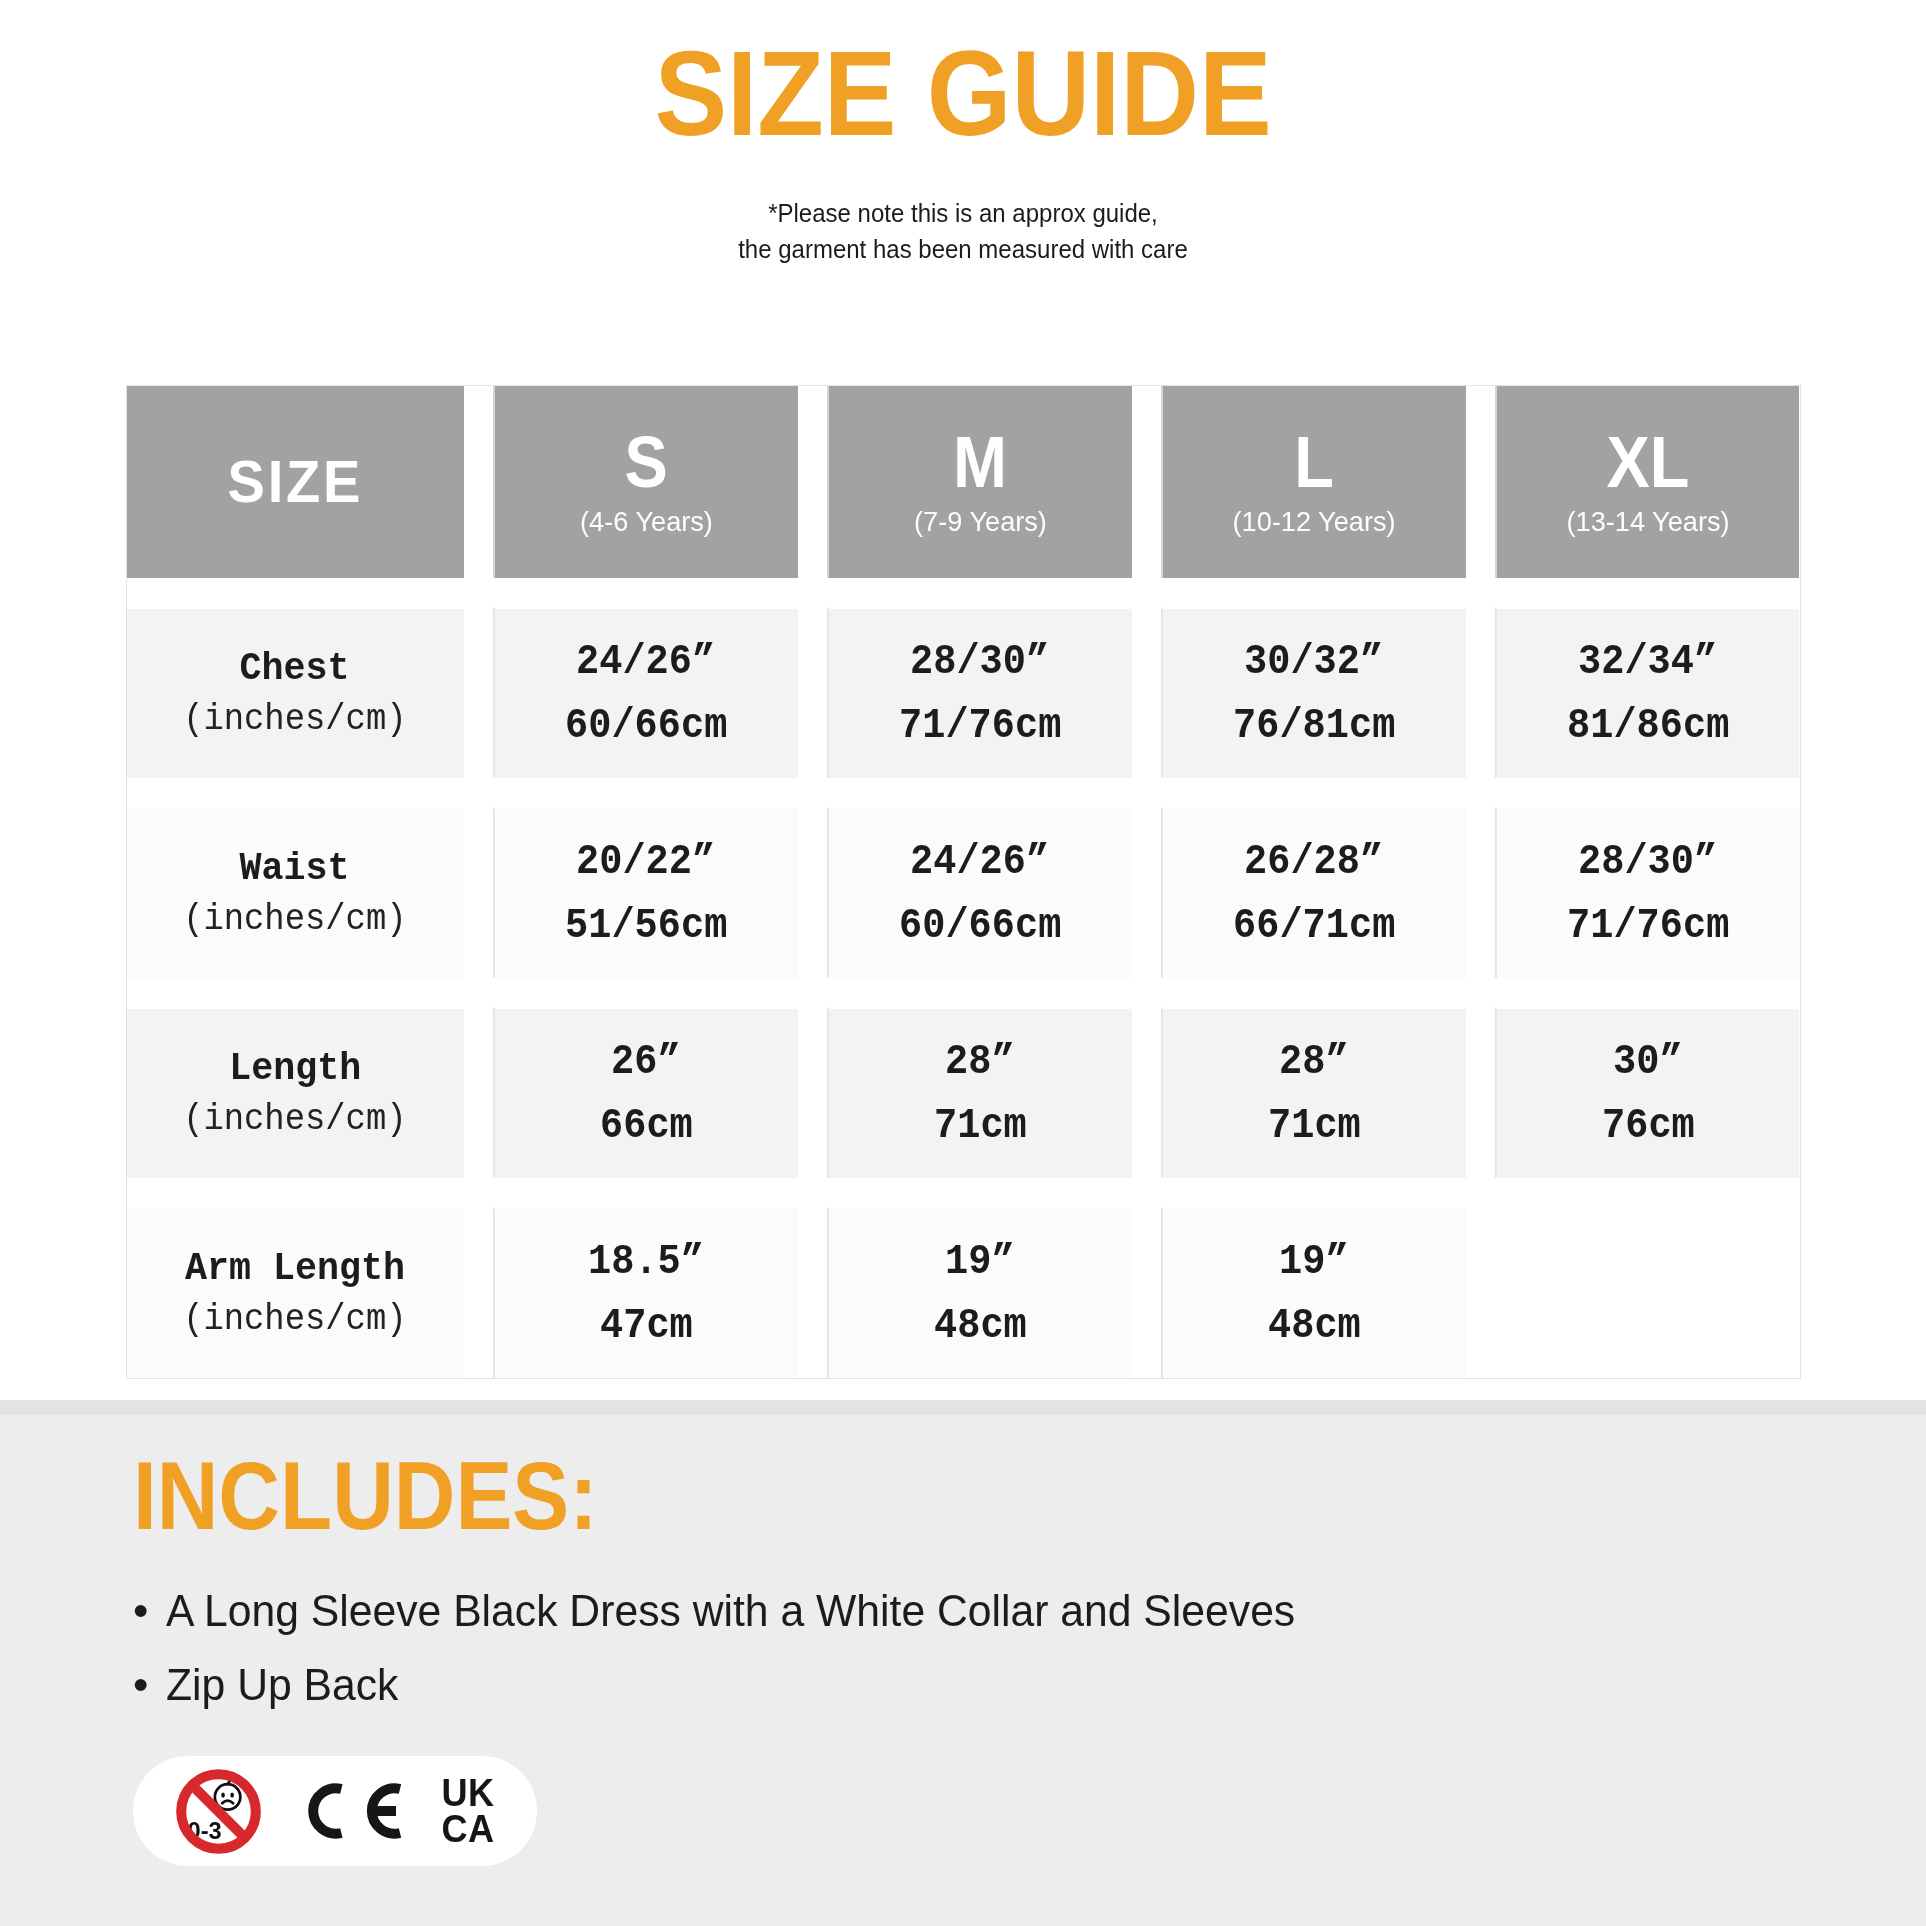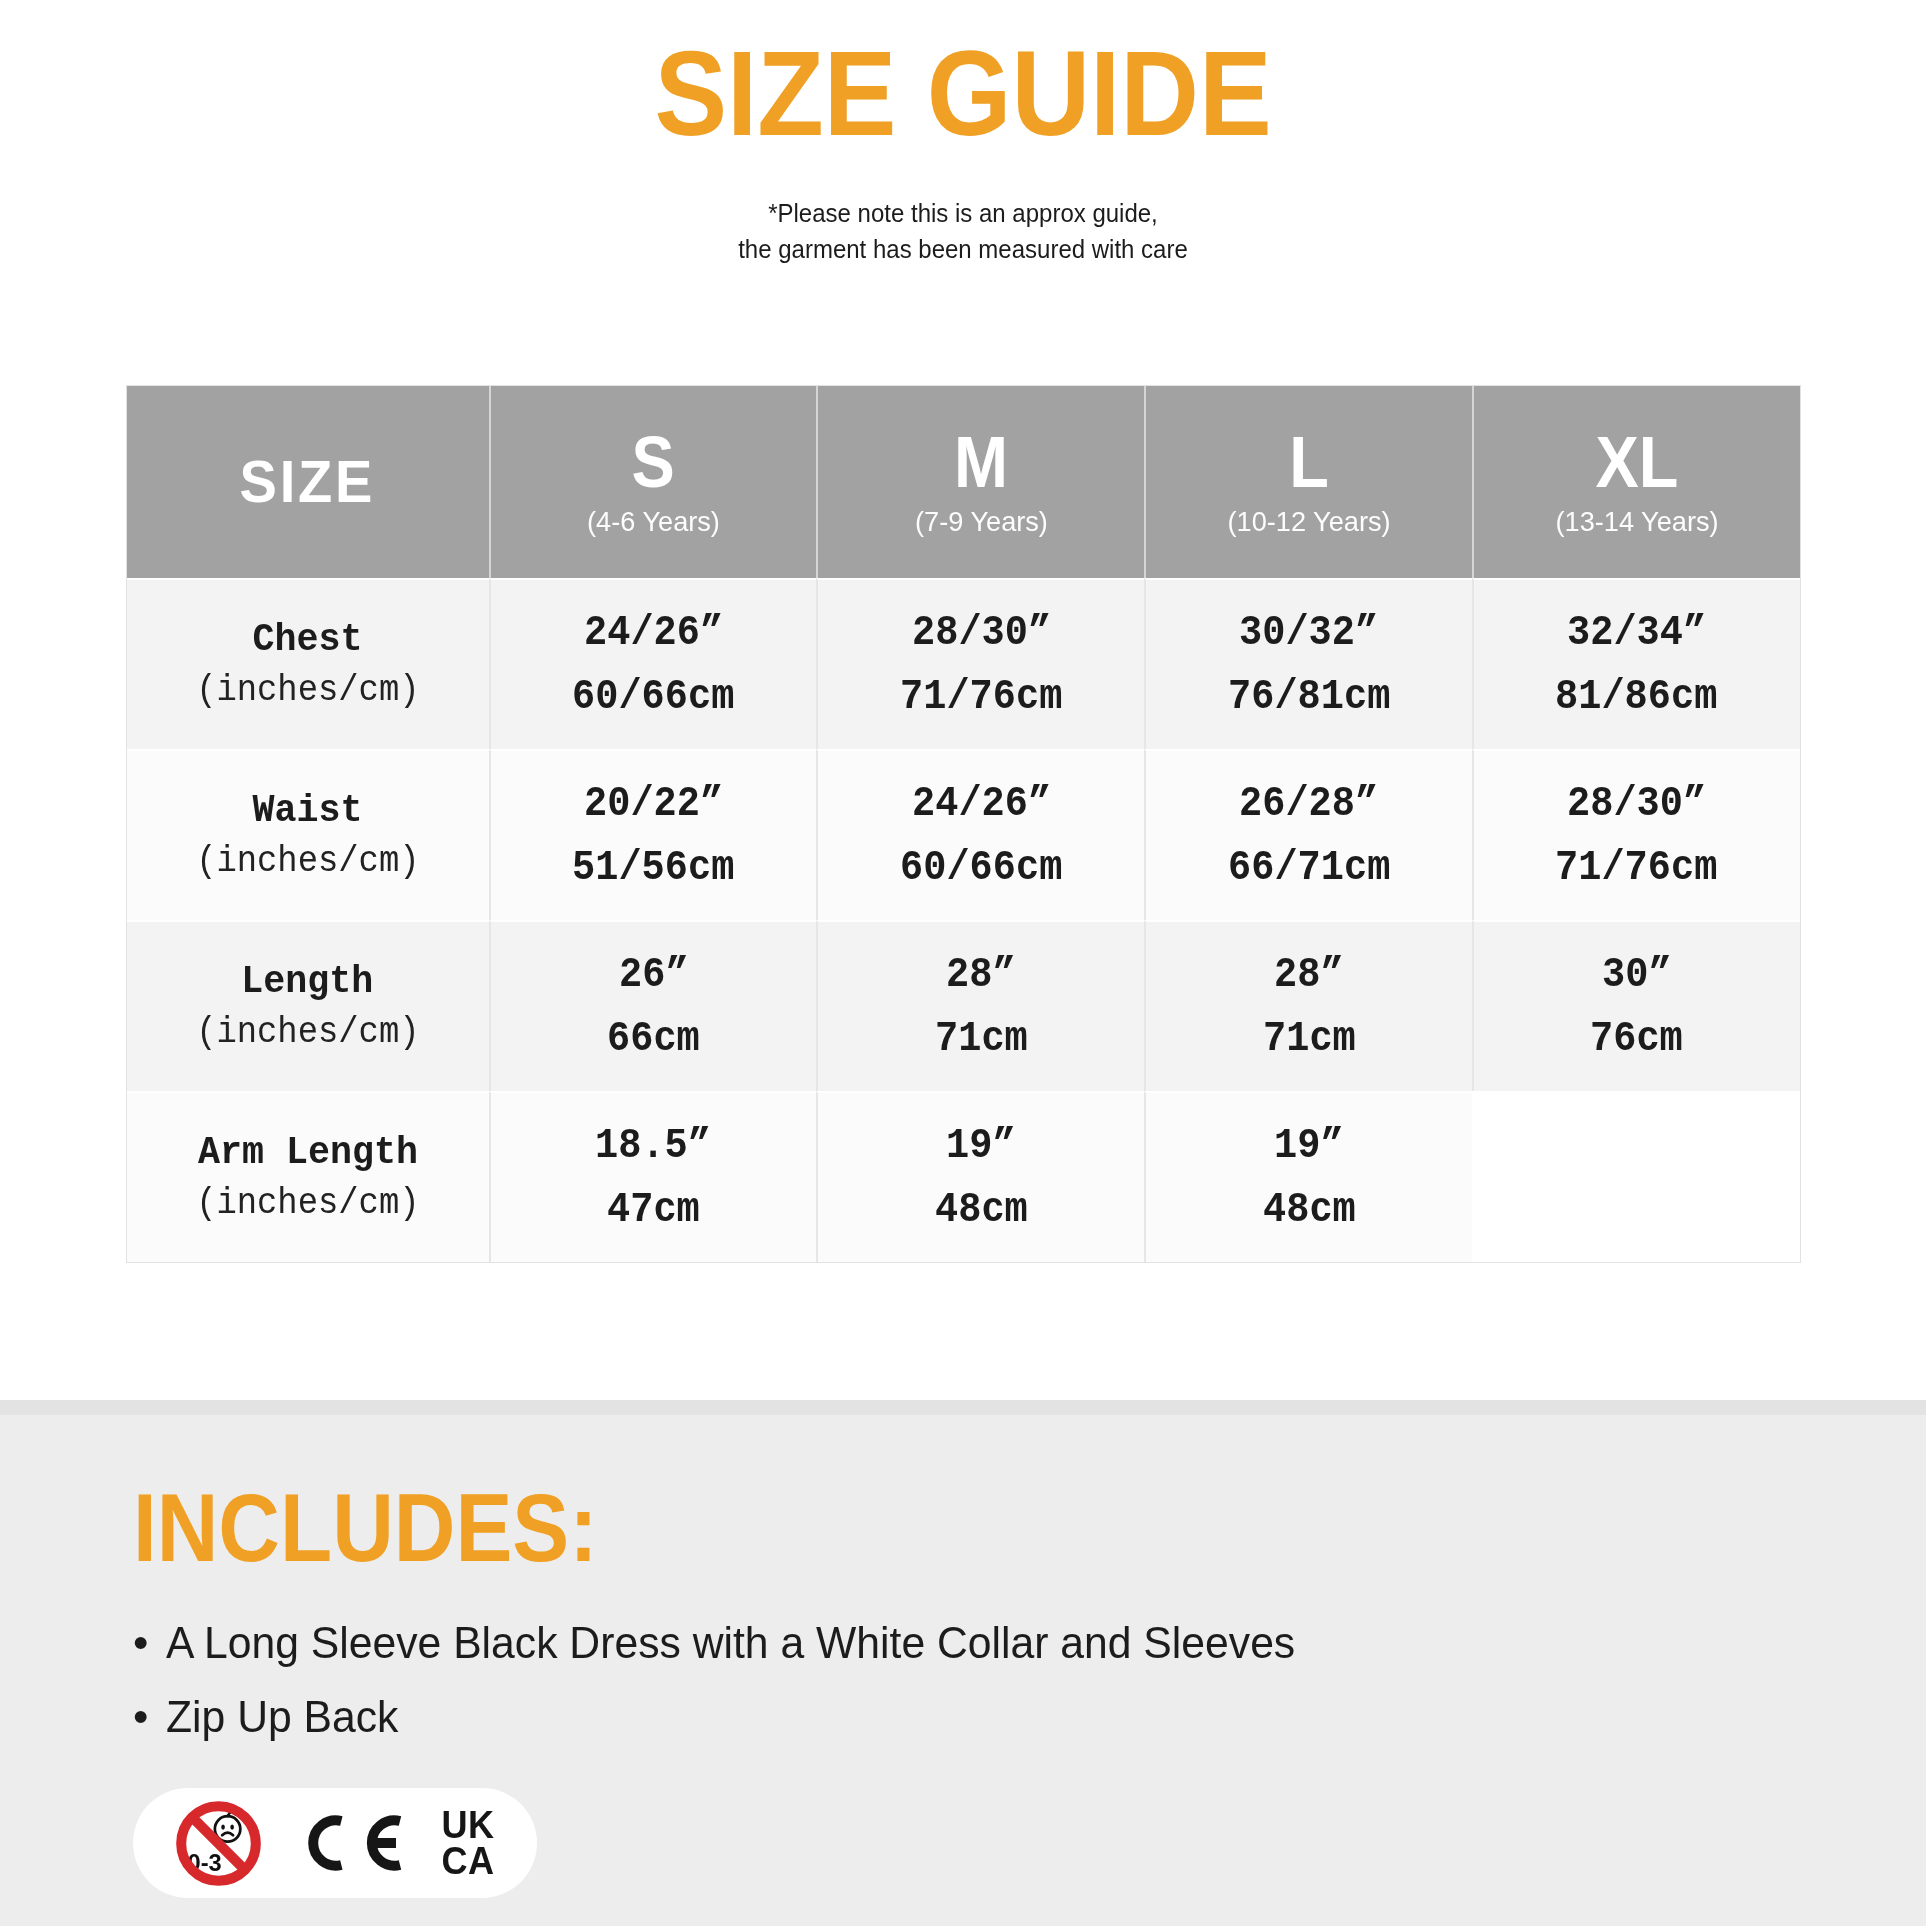--- a/index.html
+++ b/index.html
@@ -27,20 +27,21 @@
 
   
   .size-table {
     width: 1675px;
     margin: 118px auto 0;
     border: 1.7px solid #E2E2E2;
     background: #ffffff;
     display: grid;
     grid-template-columns: 1.105fr 1fr 1fr 1fr 1fr;
     grid-template-rows: 192px repeat(4, 171px);
+    gap: 29px;
   }
   .th {
     background: #A2A2A2; color: #ffffff;
     display: flex; flex-direction: column; align-items: center; justify-content: center;
   }
   .th + .th { border-left: 2.3px solid rgba(255,255,255,.55); }
   .size-label { font-size: 59px; font-weight: 800; letter-spacing: 2.9px; transform: scaleX(.95); }
   .col-letter { font-size: 72px; font-weight: 800; line-height: 1; transform: scaleX(.9); }
   .col-years  { font-size: 28px; margin-top: 8px; transform: scaleX(.97); color: #fdfdfd; }
 
@@ -56,21 +57,21 @@
   .row-unit { font-size: 36px; margin-top: 8px; transform: scaleX(.94); color: #222; }
   .v1, .v2 { font-size: 42px; font-weight: 700; line-height: 1; transform: scaleX(.92); }
   .v2 { margin-top: 22px; }
 
   
   .footer {
     margin-top: auto;
     height: 526px;
     background: #EDEDED;
     border-top: 15px solid #E3E3E3;
-    padding: 64px 0 0 133px;
+    padding: 32px 0 0 133px;
   }
   .includes {
     font-size: 97px; font-weight: 800; line-height: 1;
     color: #F0A125;
     transform: scaleX(.88); transform-origin: left center;
   }
   .bullets { list-style: none; margin-top: 42px; font-size: 44px; }
   .bullets li { display: flex; align-items: baseline; margin-bottom: 24px; }
   .bullets li::before { content: "\2022"; margin-right: 17.3px; }
   .bullet-text { display: inline-block; transform: scaleX(.97); transform-origin: left center; }

